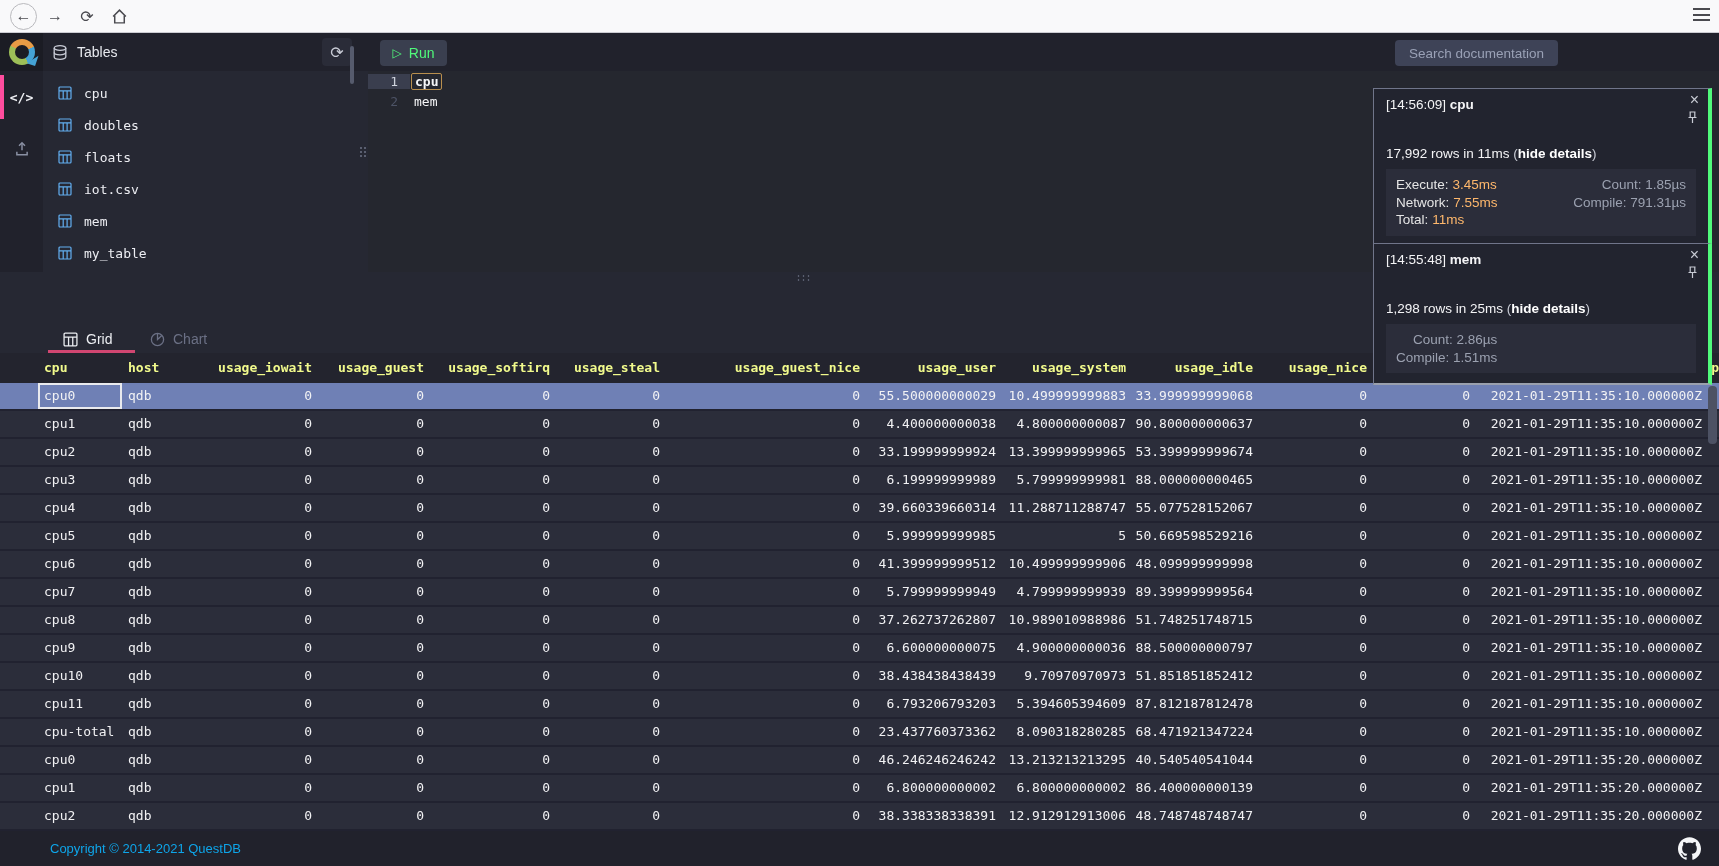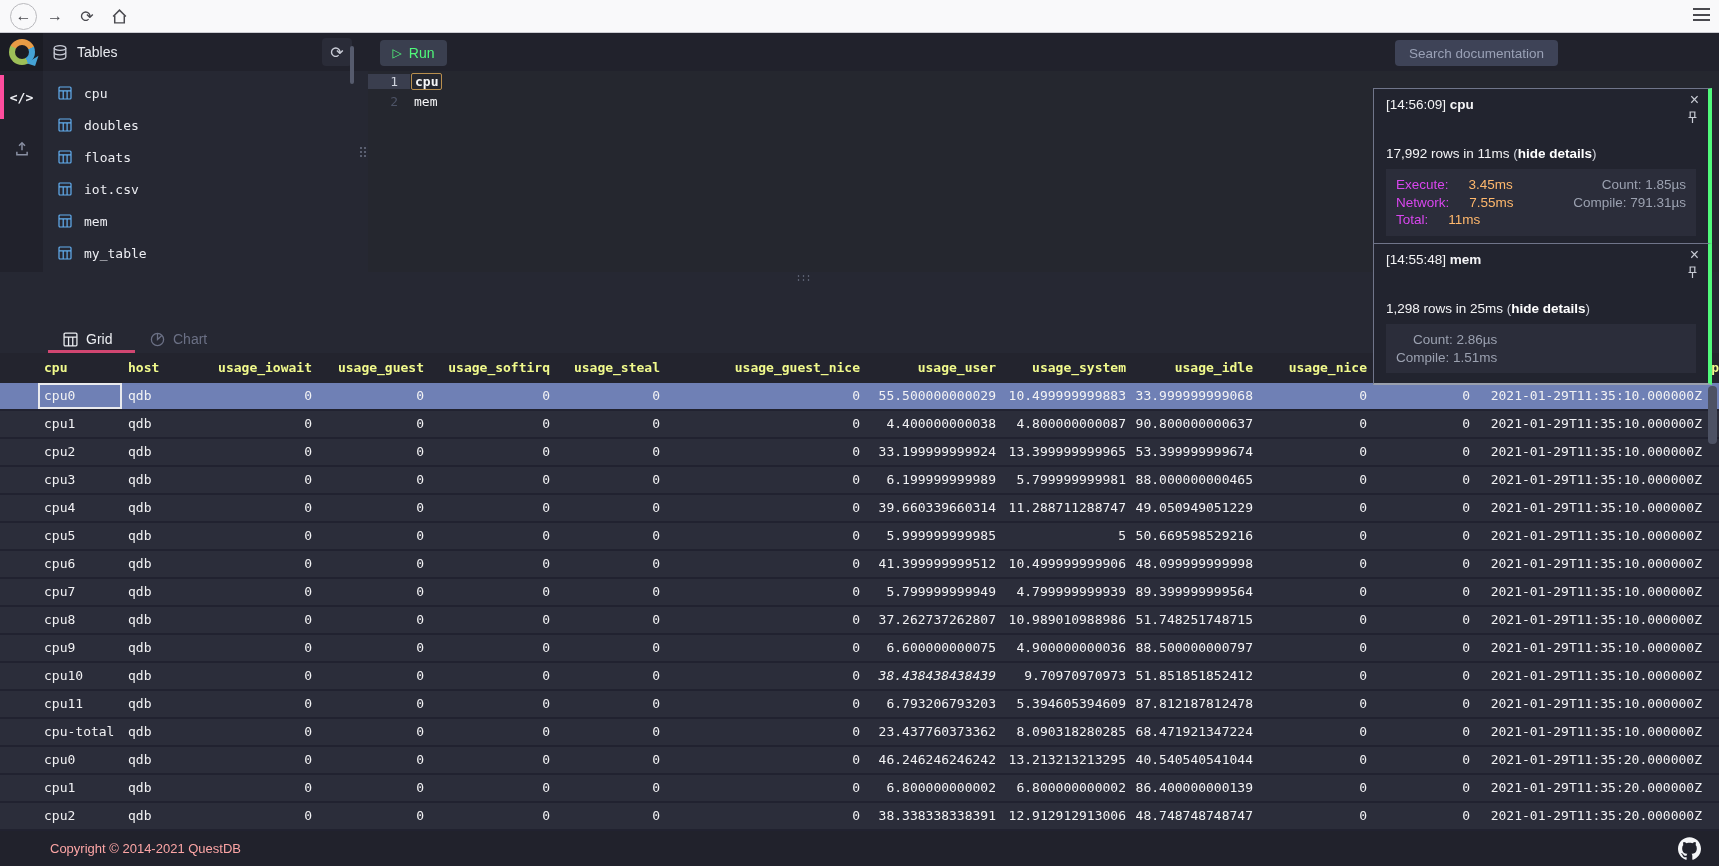--- a/index.html
+++ b/index.html
@@ -101,28 +101,28 @@
   .n-title { margin-bottom:6px; }
   .n-name { font-weight:bold; }
   .n-summary { color:#f4f4f6;margin-top:34px; }
   .n-paren, .n-summary-txt { color:#c9ccd5; }
   .n-summary-txt { color:#f4f4f6; }
   .n-toggle { font-weight:bold; color:#ffffff; }
   .n-box { margin-top:8px; background:#2b2d3a; padding:7px 10px; display:flex; }
   .n-col-l { flex:1; }
   .n-col-r { text-align:right; color:#9ba1b0; }
   .n-line { line-height:17.5px; white-space:nowrap; }
-  .mlabel { color:#d946ef; margin-right:20px; }
+  .mlabel { color:#e5e5e5; margin-right:4px; }
   .mval { color:#ffb86c; }
   .n-close { position:absolute; right:9px; top:3px; color:#c9ccd5; font-size:16px; line-height:16px; }
   .n-pin { position:absolute; right:10px; top:22px; color:#c9ccd5; display:flex; }
 
   
   .footer { position:absolute; left:0; top:831px; width:1719px; height:35px; background:#21222c; }
-  .copyright { position:absolute; left:50px; top:10px; font-size:13px; color:#fca5a5; }
+  .copyright { position:absolute; left:50px; top:10px; font-size:13px; color:#0ea5e9; }
   .github { position:absolute; right:18px; top:6px; display:flex; }
 
   svg { display:block; }
 </style>
 </head>
 <body>
 
 <div id="stage">
 
   <div class="chrome">
@@ -349,21 +349,21 @@
       <div class="g-row">
         <div class="gcell left" style="width: 84px;">cpu4</div>
         <div class="gcell left" style="width: 76px;">qdb</div>
         <div class="gcell" style="width: 118px;">0</div>
         <div class="gcell" style="width: 112px;">0</div>
         <div class="gcell" style="width: 126px;">0</div>
         <div class="gcell" style="width: 110px;">0</div>
         <div class="gcell" style="width: 200px;">0</div>
         <div class="gcell" style="width: 136px;">39.660339660314</div>
         <div class="gcell" style="width: 130px;">11.288711288747</div>
-        <div class="gcell" style="width: 127px;">49.050949051229</div>
+        <div class="gcell" style="width: 127px;">55.077528152067</div>
         <div class="gcell" style="width: 114px;">0</div>
         <div class="gcell" style="width: 103px;">0</div>
         <div class="gcell" style="width: 232px;">2021-01-29T11:35:10.000000Z</div>
       </div>
       <div class="g-row">
         <div class="gcell left" style="width: 84px;">cpu5</div>
         <div class="gcell left" style="width: 76px;">qdb</div>
         <div class="gcell" style="width: 118px;">0</div>
         <div class="gcell" style="width: 112px;">0</div>
         <div class="gcell" style="width: 126px;">0</div>
@@ -437,21 +437,21 @@
         <div class="gcell" style="width: 232px;">2021-01-29T11:35:10.000000Z</div>
       </div>
       <div class="g-row">
         <div class="gcell left" style="width: 84px;">cpu10</div>
         <div class="gcell left" style="width: 76px;">qdb</div>
         <div class="gcell" style="width: 118px;">0</div>
         <div class="gcell" style="width: 112px;">0</div>
         <div class="gcell" style="width: 126px;">0</div>
         <div class="gcell" style="width: 110px;">0</div>
         <div class="gcell" style="width: 200px;">0</div>
-        <div class="gcell" style="width: 136px; font-style: italic;">38.438438438439</div>
+        <div class="gcell" style="width: 136px;">38.438438438439</div>
         <div class="gcell" style="width: 130px;">9.70970970973</div>
         <div class="gcell" style="width: 127px;">51.851851852412</div>
         <div class="gcell" style="width: 114px;">0</div>
         <div class="gcell" style="width: 103px;">0</div>
         <div class="gcell" style="width: 232px;">2021-01-29T11:35:10.000000Z</div>
       </div>
       <div class="g-row">
         <div class="gcell left" style="width: 84px;">cpu11</div>
         <div class="gcell left" style="width: 76px;">qdb</div>
         <div class="gcell" style="width: 118px;">0</div>

